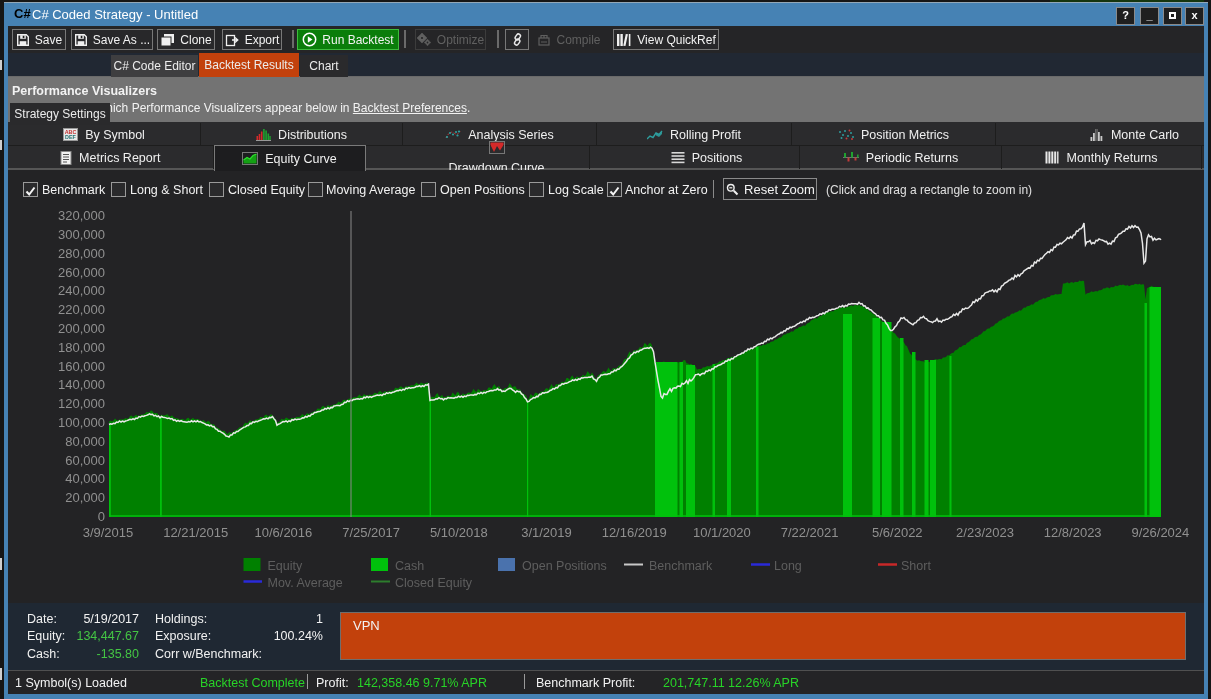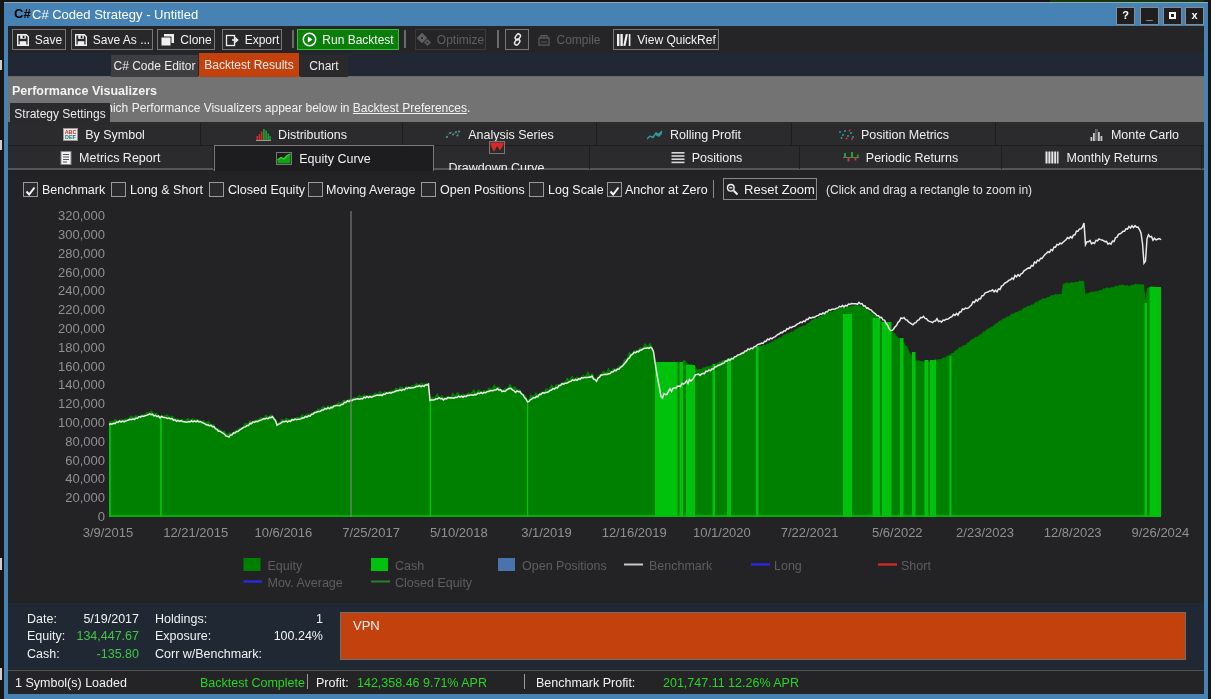--- a/index.html
+++ b/index.html
@@ -253,21 +253,21 @@
         <g fill="#e8e8e8">
           <rect x="0.5" y="0.5" width="2" height="12"></rect>
           <rect x="3.4" y="0.5" width="2" height="12"></rect>
           <rect x="6.3" y="0.5" width="2" height="12"></rect>
           <rect x="9.2" y="0.5" width="2" height="12"></rect>
           <rect x="12.1" y="0.5" width="1.4" height="12"></rect>
         </g>
       </svg>
       <span>Monthly Returns</span>
     </div>
-<div class="vtab vactive" style="left:213.5px;top:145px;width:220px;">
+<div class="vtab vactive" style="left:213.5px;top:145px;width:152px;">
       <svg width="16" height="13" viewBox="0 0 16 13">
         <rect x="0.5" y="0.5" width="15" height="12" fill="none" stroke="#777"></rect>
         <path d="M1.5,11.5 L1.5,8 L5,5.5 L8,7 L11,3.5 L14.5,2 L14.5,11.5 Z" fill="#14a014"></path>
         <path d="M1.5,8 L5,5.5 L8,7 L11,3.5 L14.5,2" fill="none" stroke="#2ee02e" stroke-width="1.2"></path>
       </svg>
       <span>Equity Curve</span>
     </div>
 <div class="abs" style="left:8px;top:170px;width:1196px;height:433px;background:#232325;"></div>
 <div class="cb" style="left:23px;"><svg width="11" height="11" viewBox="0 0 11 11">
         <path d="M1.5,5.5 L4.2,8.5 L9.5,1.5" fill="none" stroke="#f5f5f5" stroke-width="2"></path>

